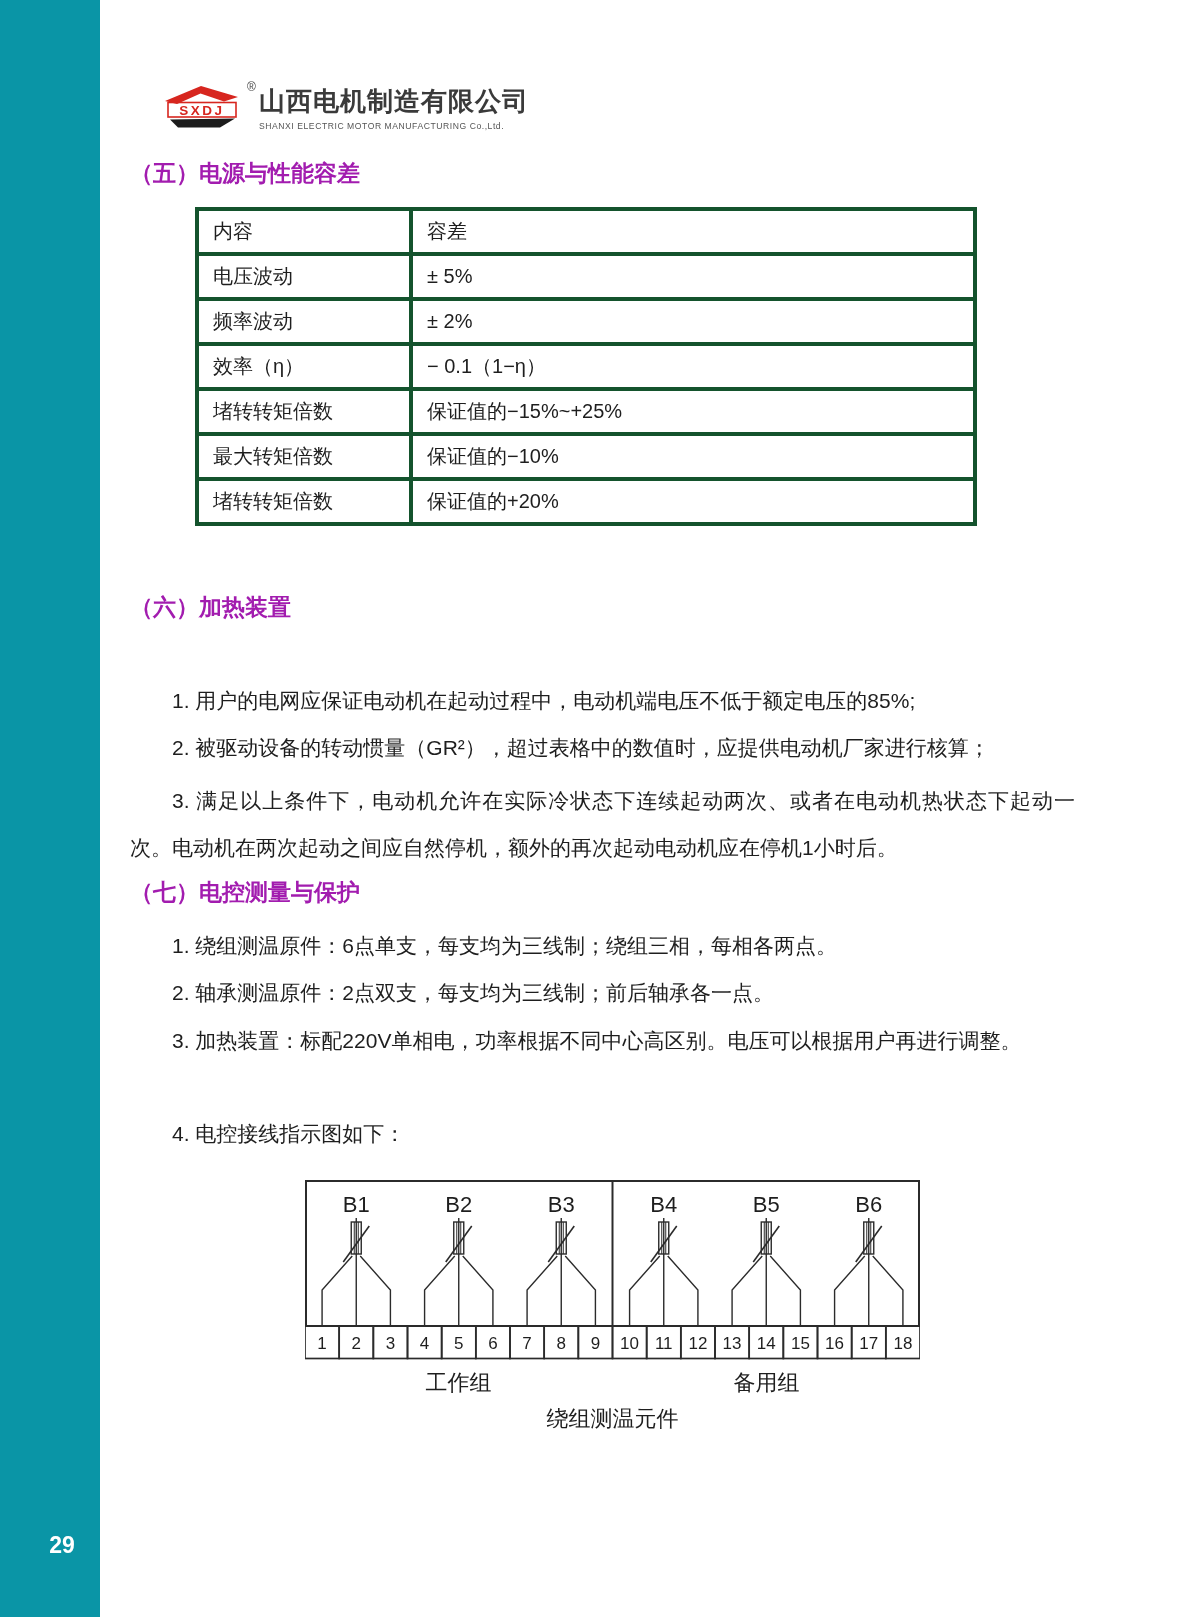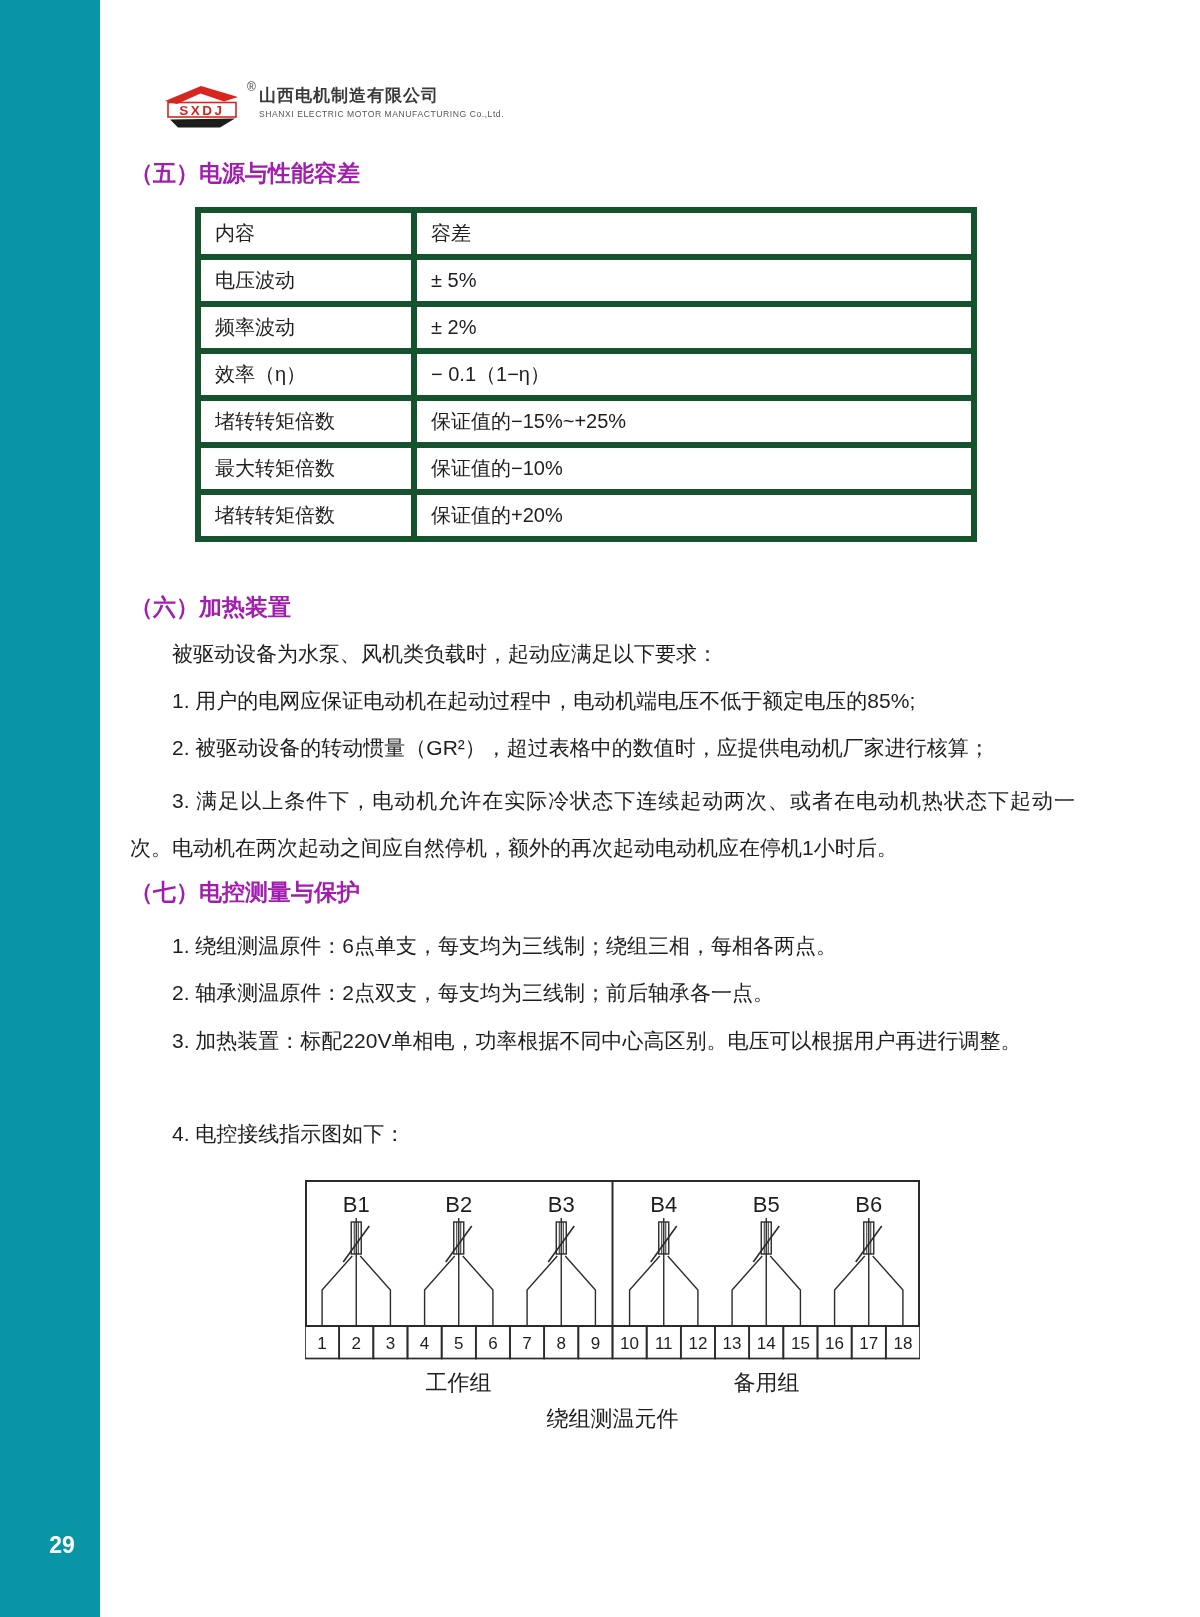--- a/index.html
+++ b/index.html
@@ -29,40 +29,40 @@
     color:#ffffff;
     font-size:23px;
     font-weight:bold;
   }
   
   .logo-row{position:absolute;left:163px;top:82px;}
   .logo-mark{position:absolute;left:0;top:2px;width:78px;height:44px;}
   .logo-reg{position:absolute;left:84px;top:-2px;font-size:12px;color:#444;}
   .company{position:absolute;left:96px;top:2px;white-space:nowrap;}
   .company-cn{
-    font-size:17px;color:#3a3a3a;font-weight:600;letter-spacing:1px;
+    font-size:26px;color:#3a3a3a;font-weight:600;letter-spacing:1px;
   }
   .company-en{
     font-size:8.6px;color:#555;letter-spacing:0.55px;margin-top:2px;font-weight:400;
   }
   
   .sec-heading{
     position:absolute;left:130px;
     font-size:23px;font-weight:bold;color:#a21caf;
     white-space:nowrap;
   }
   
   .tol-table{
     position:absolute;left:195px;top:207px;
     width:782px;
     border-collapse:collapse;
     table-layout:fixed;
   }
   .tol-table td{
-    border:6px solid #14532d;
+    border:4px solid #14532d;
     height:41px;
     font-size:20px;
     color:#1e1e1e;
     padding:0 0 0 14px;
     white-space:nowrap;
     overflow:hidden;
   }
   .tol-table td.c1{width:196px;}
   
   .para{
@@ -139,21 +139,20 @@
         <td>保证值的−10%</td>
       </tr>
       <tr>
         <td class="c1">堵转转矩倍数</td>
         <td>保证值的+20%</td>
       </tr>
     </tbody>
   </table>
 
   <div class="sec-heading" style="top:592px;">（六）加热装置</div>
-  <div class="para indent" style="top:630px;">被驱动设备为水泵、风机类负载时，起动应满足以下要求：</div>
   <div class="para indent" style="top:677px;">1. 用户的电网应保证电动机在起动过程中，电动机端电压不低于额定电压的85%;</div>
   <div class="para indent" style="top:724px;">2. 被驱动设备的转动惯量（GR²），超过表格中的数值时，应提供电动机厂家进行核算；</div>
   <div class="para indent" style="top:777px;">3. 满足以上条件下，电动机允许在实际冷状态下连续起动两次、或者在电动机热状态下起动一次。电动机在两次起动之间应自然停机，额外的再次起动电动机应在停机1小时后。</div>
 
   <div class="sec-heading" style="top:877px;">（七）电控测量与保护</div>
   <div class="para indent" style="top:922px;">1. 绕组测温原件：6点单支，每支均为三线制；绕组三相，每相各两点。</div>
   <div class="para indent" style="top:969px;">2. 轴承测温原件：2点双支，每支均为三线制；前后轴承各一点。</div>
   <div class="para indent" style="top:1017px;">3. 加热装置：标配220V单相电，功率根据不同中心高区别。电压可以根据用户再进行调整。</div>
   <div class="para indent" style="top:1110px;">4. 电控接线指示图如下：</div>
 

